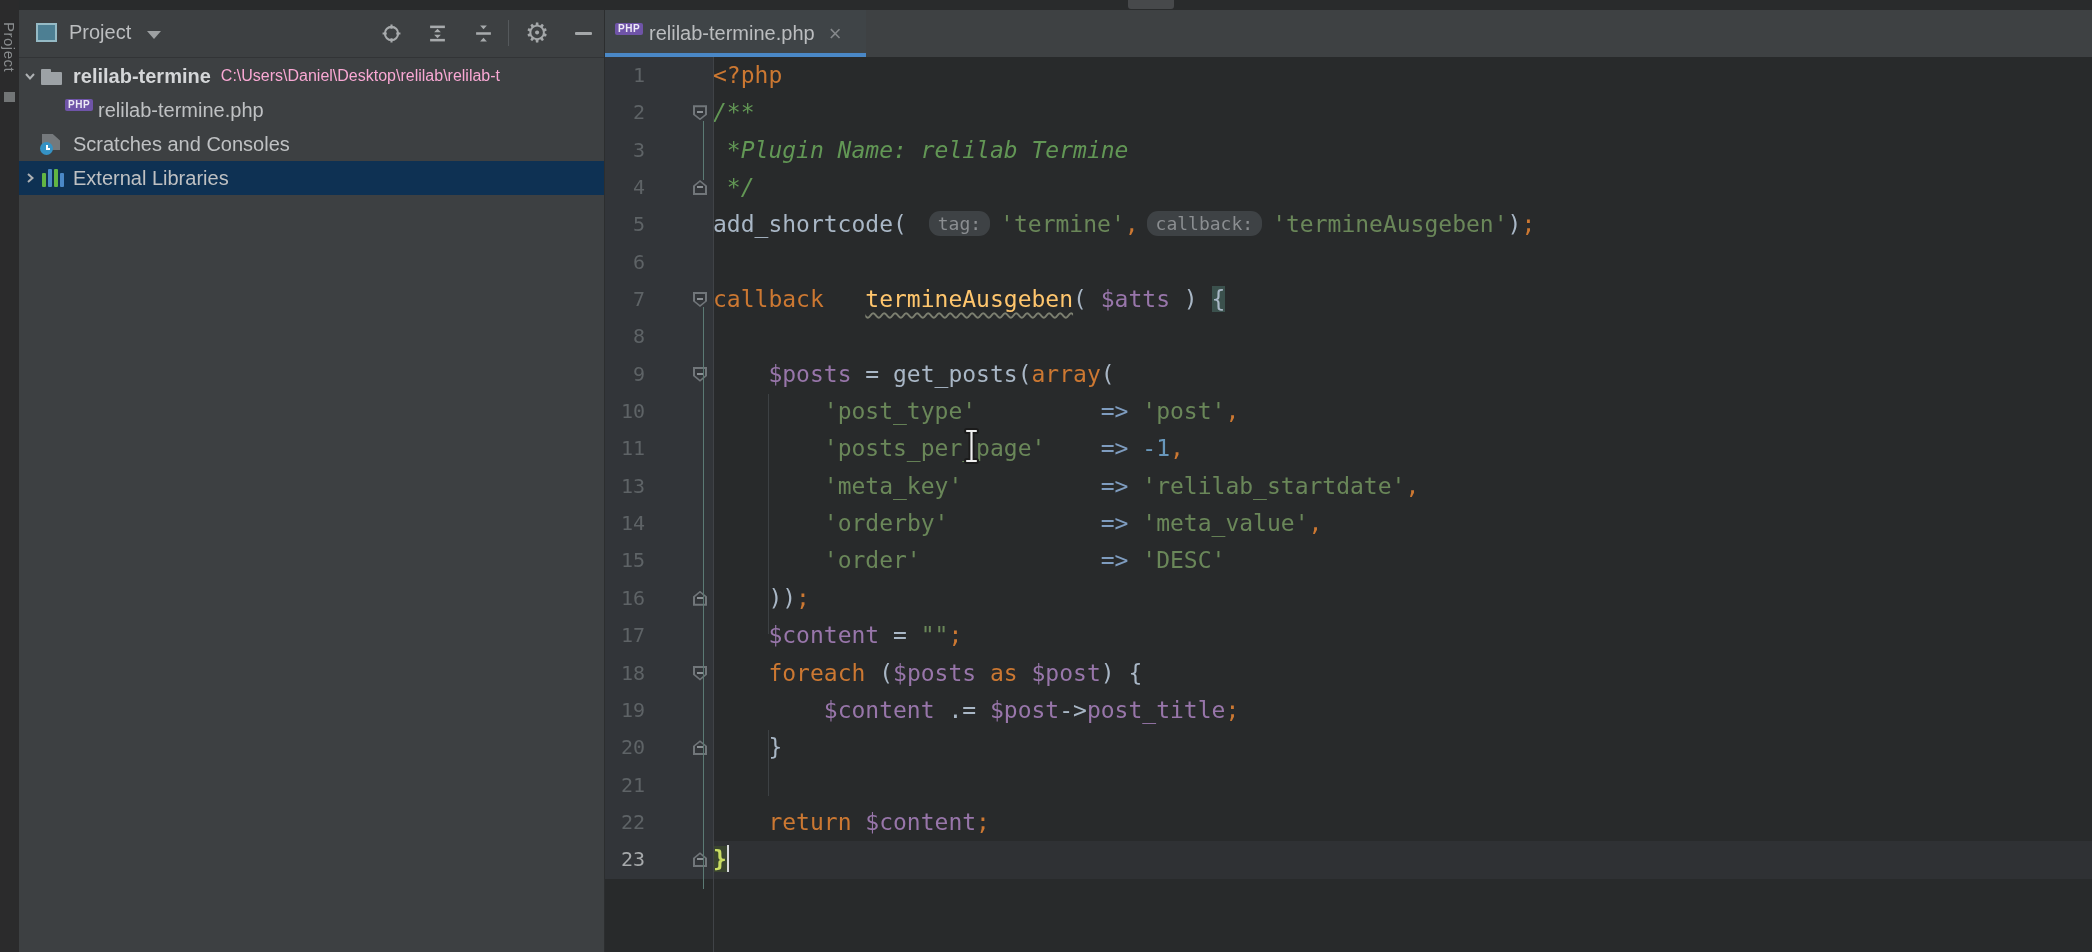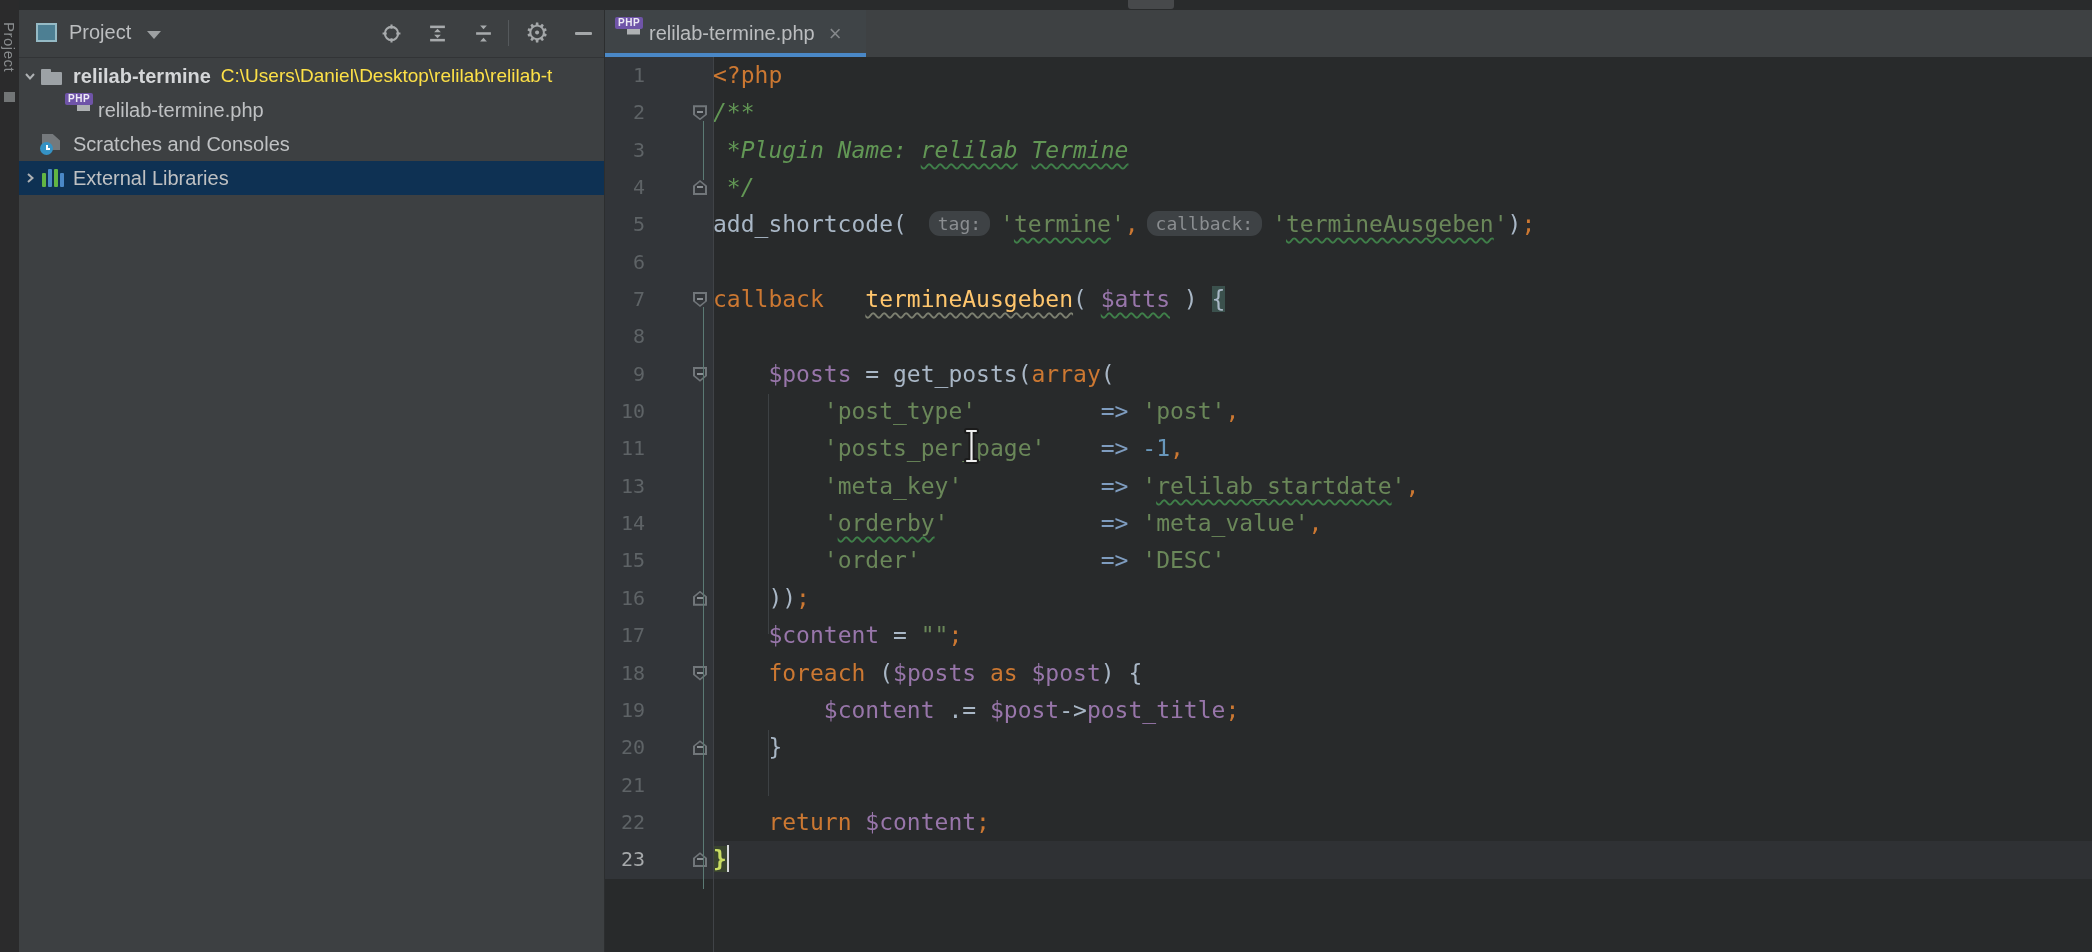--- a/index.html
+++ b/index.html
@@ -32,32 +32,32 @@
   .minus-bar{width:17px;height:3px;background:#a4a7a9;border-radius:1px;}
 
   .tree{padding-top:1px;}
   .trow{height:34px;display:flex;align-items:center;white-space:nowrap;
         overflow:hidden;font-size:20px;color:#bfc1c3;}
   .trow.sel{background:#0e3153;}
   .chev{width:21px;height:21px;flex:0 0 21px;display:flex;align-items:center;justify-content:center;}
   .spacer46{flex:0 0 46px;}
   .ticon{width:26px;height:22px;flex:0 0 26px;position:relative;margin-right:7px;}
   .lbl-bold{font-weight:bold;color:#d4d6d8;}
-  .tpath{color:#fde047;margin-left:10px;font-size:19px;}
+  .tpath{color:#f9a8d4;margin-left:10px;font-size:16px;}
 
   
   .folder-ic::before{content:"";position:absolute;left:1px;top:4px;width:10px;height:5px;
         background:#9da2a6;border-radius:1px 1px 0 0;}
   .folder-ic::after{content:"";position:absolute;left:1px;top:7px;width:21px;height:13px;
         background:#9da2a6;border-radius:1px;}
 
   
   .php-ic .pg{position:absolute;right:1px;top:0;width:13px;height:12px;background:#aeb1b3;
         clip-path:polygon(0 0,65% 0,100% 35%,100% 100%,0 100%);}
-  .php-ic .badge{position:absolute;left:0;bottom:16px;background:#6f54a8;color:#edeaf5;
+  .php-ic .badge{position:absolute;left:0;bottom:10px;background:#6f54a8;color:#edeaf5;
         font-size:10px;font-weight:bold;line-height:12px;padding:0 3px;border-radius:2px;
         letter-spacing:.5px;}
 
   
   .lib-ic span{position:absolute;bottom:2px;width:4px;border-radius:1px;}
   .lib-ic .b1{left:2px;height:14px;background:#62b543;}
   .lib-ic .b2{left:8px;height:18px;background:#4a88c7;}
   .lib-ic .b3{left:14px;height:18px;background:#62b543;}
   .lib-ic .b4{left:20px;height:14px;background:#4a88c7;}
 
@@ -104,21 +104,21 @@
   .t-k{color:#cc7832;}
   .t-s{color:#6a8759;}
   .t-v{color:#9876aa;}
   .t-n{color:#6897bb;}
   .t-f{color:#ffc66d;}
   .t-c{color:#629755;font-style:italic;}
   .t-p{color:#a9b7c6;margin-top:16px;}
   .t-a{color:#7e9cbf;}
   .t-h{display:inline-block;background:#3e4245;color:#8b8e91;font-size:18px;line-height:25px;
        padding:0 9px;border-radius:11px;margin:0 10px 0 8px;vertical-align:2px;}
-  .t-sq{text-decoration:underline;text-decoration-style:wavy;text-decoration-color:#3f7f49;
+  .t-sq{text-decoration-style:wavy;text-decoration-color:#3f7f49;
         text-decoration-thickness:2px;text-underline-offset:5px;text-decoration-skip-ink:none;margin-top:8px;}
   .t-sqy{text-decoration:underline;text-decoration-style:wavy;text-decoration-color:#7c7f70;
         text-decoration-thickness:2px;text-underline-offset:5px;text-decoration-skip-ink:none;}
   .t-bh{background:#3b514d;}
   .t-bm{color:#c9dd62;font-weight:bold;background:#39442f;}
   .t-caret{display:inline-block;width:2px;height:27px;background:#d6d8da;vertical-align:-5px;}
 
   .panel-edge{position:absolute;left:604px;top:10px;width:1px;height:942px;background:#2c2e2f;}
 
   .ibeam{position:absolute;left:963px;top:428px;width:17px;height:36px;}

